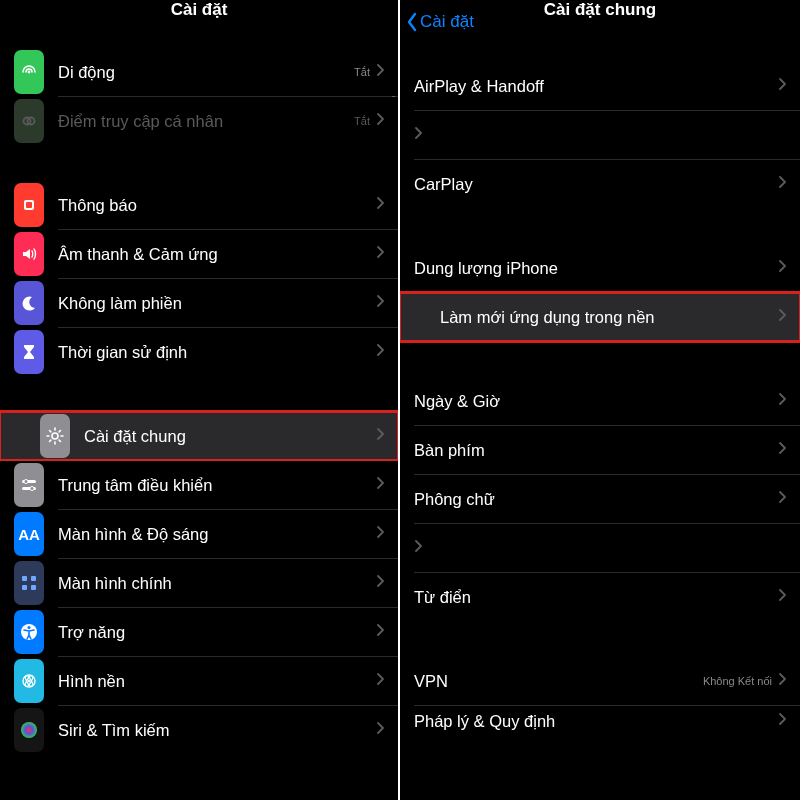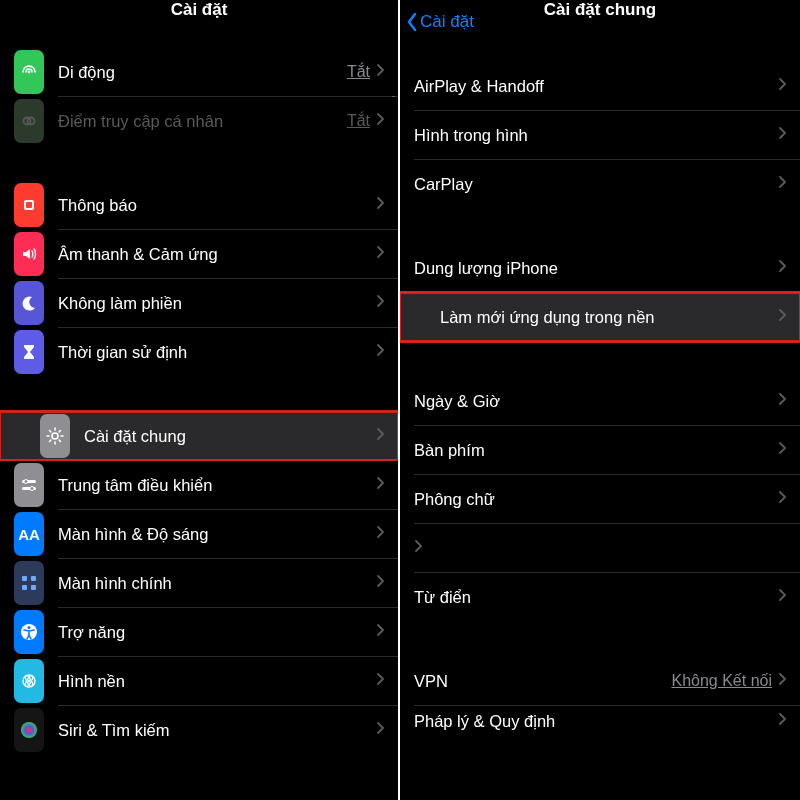--- a/index.html
+++ b/index.html
@@ -85,23 +85,22 @@
   }
   .row .lbl {
     color: #fff;
     font-size: 16.5px;
     flex: 1;
     white-space: nowrap;
     overflow: hidden;
   }
   .row .val {
     color: #8a8a8e;
-    font-size: 16px;
+    font-size: 11px;
     margin-right: 6px;
-    text-decoration: underline;
   }
   .row .chev { flex-shrink: 0; }
   .row .chev svg path { stroke: #5a5a60; }
   .sep {
     height: 1px;
     background: #2a2a2c;
     margin-left: 58px;
   }
   .sep-full {
     height: 1px;
@@ -340,21 +339,20 @@
 
   <div id="right-list">
       <div class="row">
         <span class="lbl">AirPlay &amp; Handoff</span>
         <span class="chev"><svg width="8" height="14" viewBox="0 0 8 14">
             <path d="M2 2l5 5-5 5" stroke="#5a5a60" stroke-width="1.8" fill="none" stroke-linecap="round" stroke-linejoin="round"></path>
           </svg></span>
       </div>
       <div class="sep-full"></div>
       <div class="row">
-        <span class="lbl">Hình trong hình</span>
         <span class="chev"><svg width="8" height="14" viewBox="0 0 8 14">
             <path d="M2 2l5 5-5 5" stroke="#5a5a60" stroke-width="1.8" fill="none" stroke-linecap="round" stroke-linejoin="round"></path>
           </svg></span>
       </div>
       <div class="sep-full"></div>
       <div class="row">
         <span class="lbl">CarPlay</span>
         <span class="chev"><svg width="8" height="14" viewBox="0 0 8 14">
             <path d="M2 2l5 5-5 5" stroke="#5a5a60" stroke-width="1.8" fill="none" stroke-linecap="round" stroke-linejoin="round"></path>
           </svg></span>

